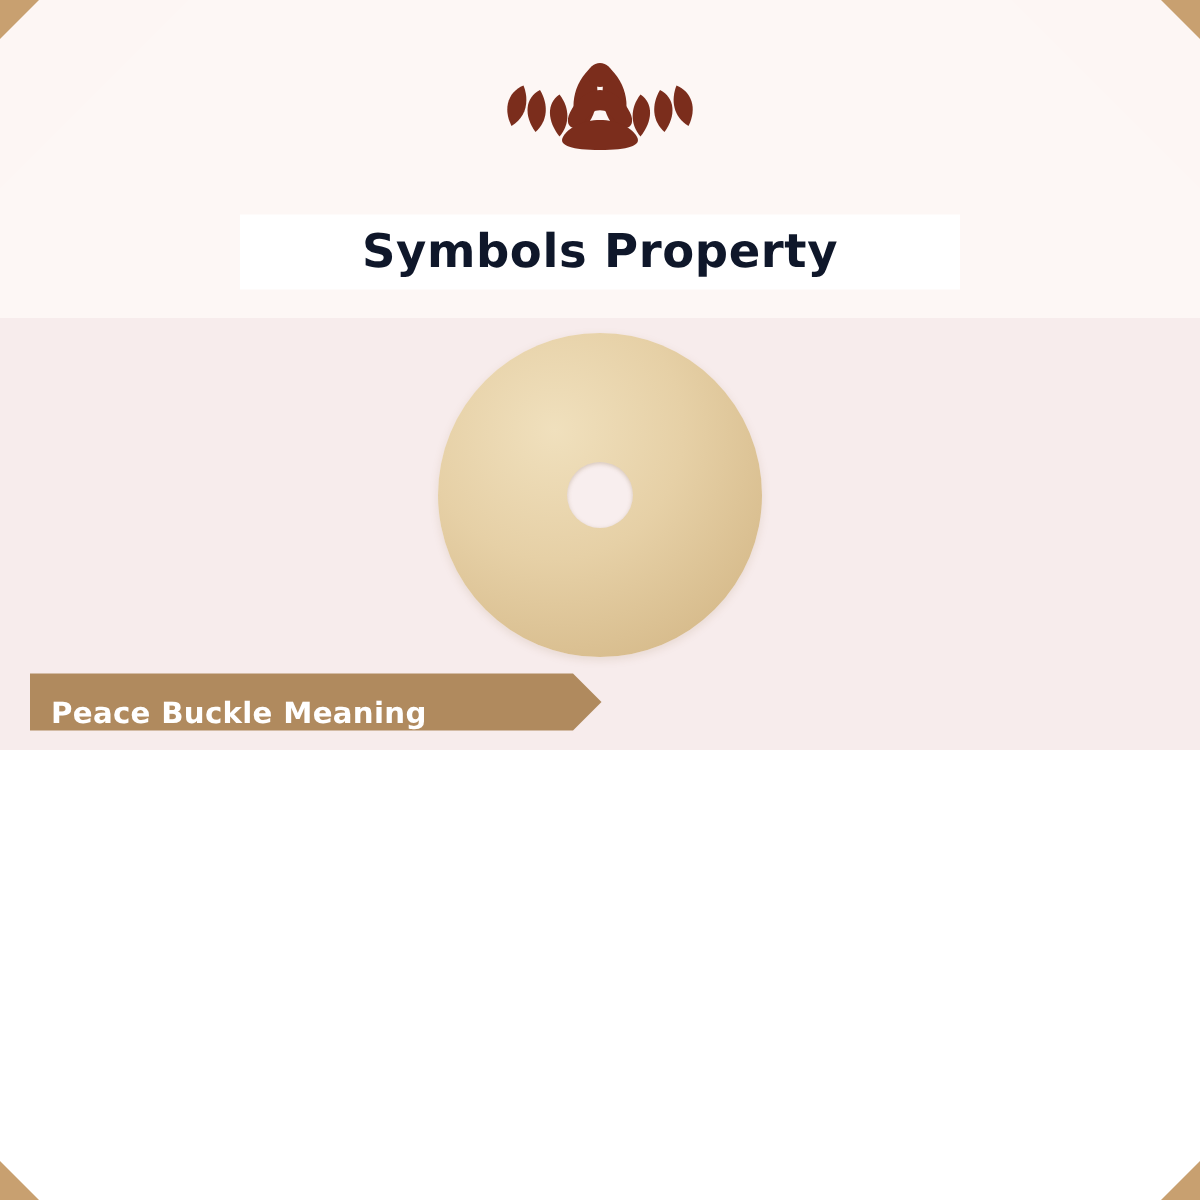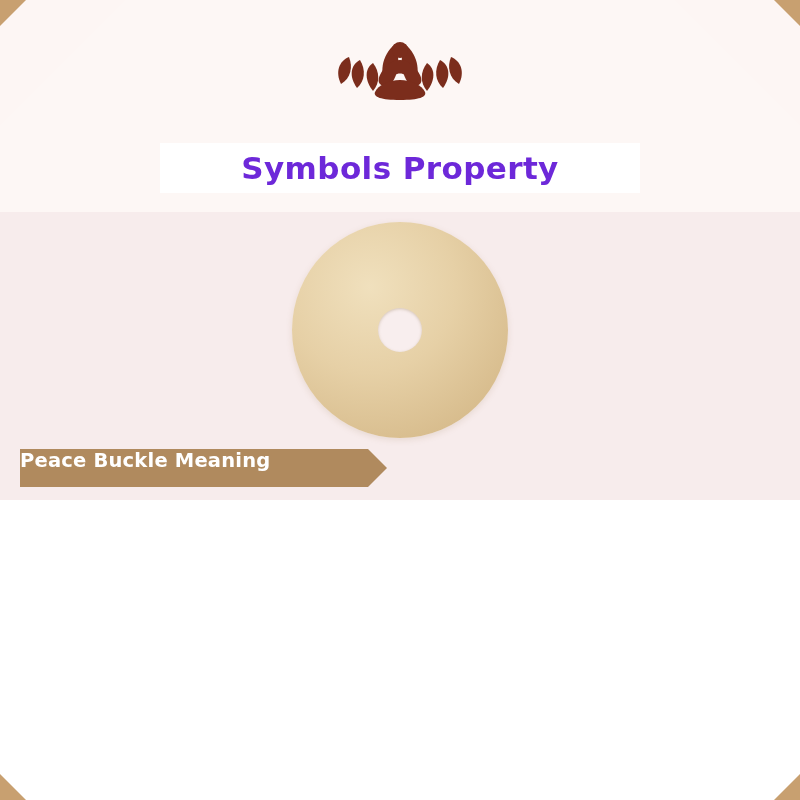--- a/index.html
+++ b/index.html
@@ -120,21 +120,21 @@
     background: #ffffff;
     z-index: 5;
     display: flex;
     align-items: center;
     justify-content: center;
   }
   .title-text {
     font-family: "DejaVu Sans", sans-serif;
     font-size: 31px;
     font-weight: bold;
-    color: #6d28d9;
+    color: #0f172a;
     letter-spacing: 0.4px;
   }
 
   
   .stage {
     position: absolute;
     top: 212px;
     left: 0;
     width: 800px;
     height: 288px;
@@ -167,21 +167,22 @@
   
   .banner {
     position: absolute;
     top: 449px;
     left: 20px;
     height: 38px;
     min-width: 322px;
     background: #b08a5e;
     z-index: 6;
     display: flex;
-    align-items: flex-start;
+    align-items: flex-end;
+    padding-left: 14px;
     padding-right: 26px;
   }
   .banner::after {
     content: "";
     position: absolute;
     top: 0;
     right: -19px;
     width: 0;
     height: 0;
     border-top: 19px solid transparent;

